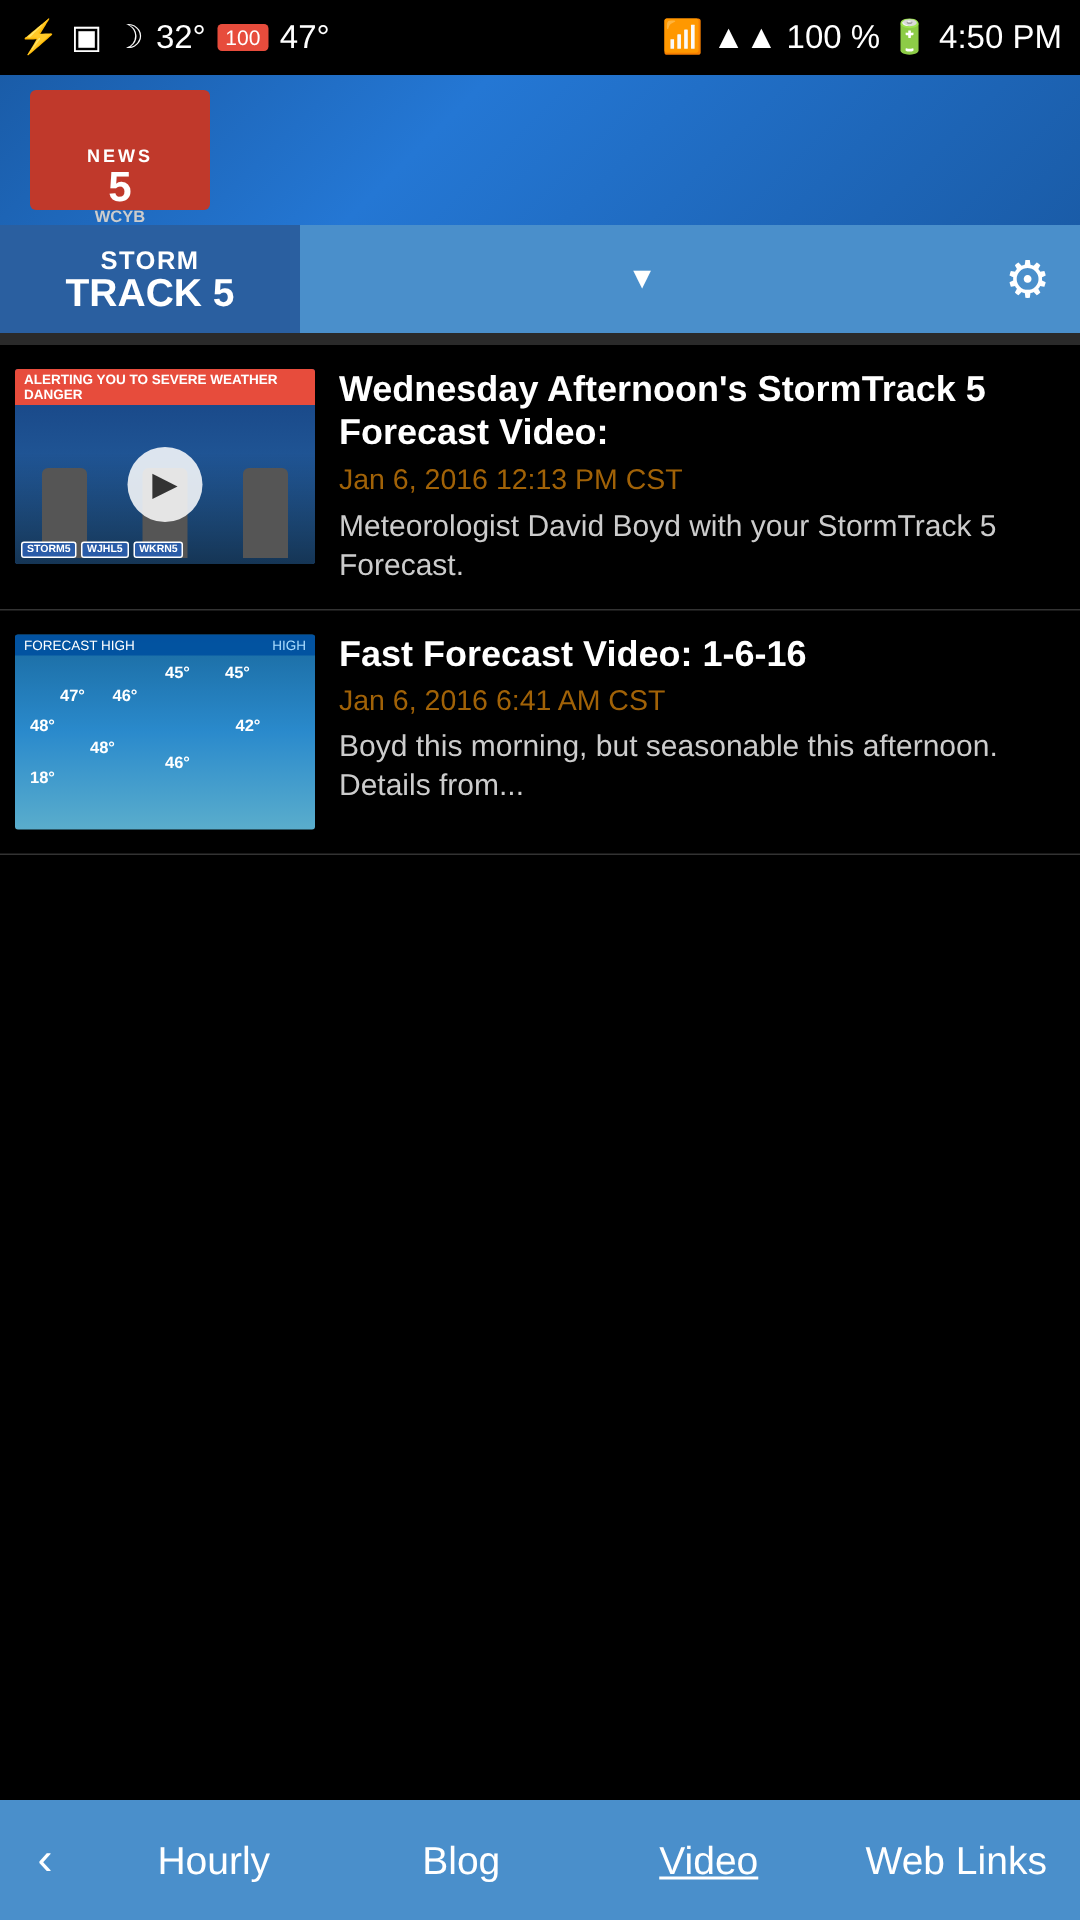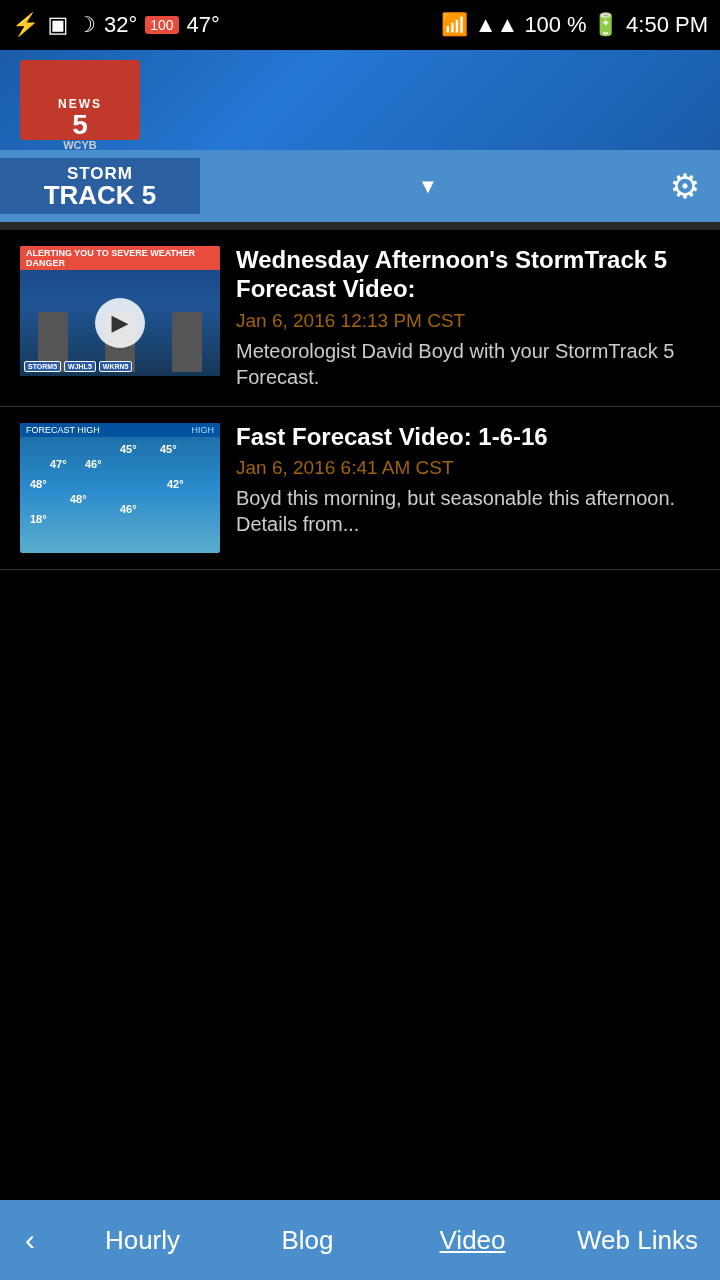--- a/index.html
+++ b/index.html
@@ -81,21 +81,21 @@
     
     #header {
       width: 720px;
       height: 72px;
       background: #4a8fcb;
       display: flex;
       align-items: center;
     }
     .header-logo {
       width: 200px;
-      height: 56px;
+      height: 72px;
       background: #2a5fa0;
       display: flex;
       flex-direction: column;
       align-items: center;
       justify-content: center;
       color: #fff;
       flex-shrink: 0;
     }
     .header-logo .storm-text {
       font-size: 17px;
@@ -142,21 +142,21 @@
 
     
     #video-list {
       width: 720px;
       background: #000;
     }
     .video-item {
       width: 720px;
       display: flex;
       align-items: flex-start;
-      padding: 16px 20px;
+      padding: 16px 10px;
       border-bottom: 1px solid #333;
       gap: 16px;
       cursor: pointer;
     }
     .video-thumbnail {
       width: 200px;
       height: 130px;
       flex-shrink: 0;
       border-radius: 2px;
       overflow: hidden;

